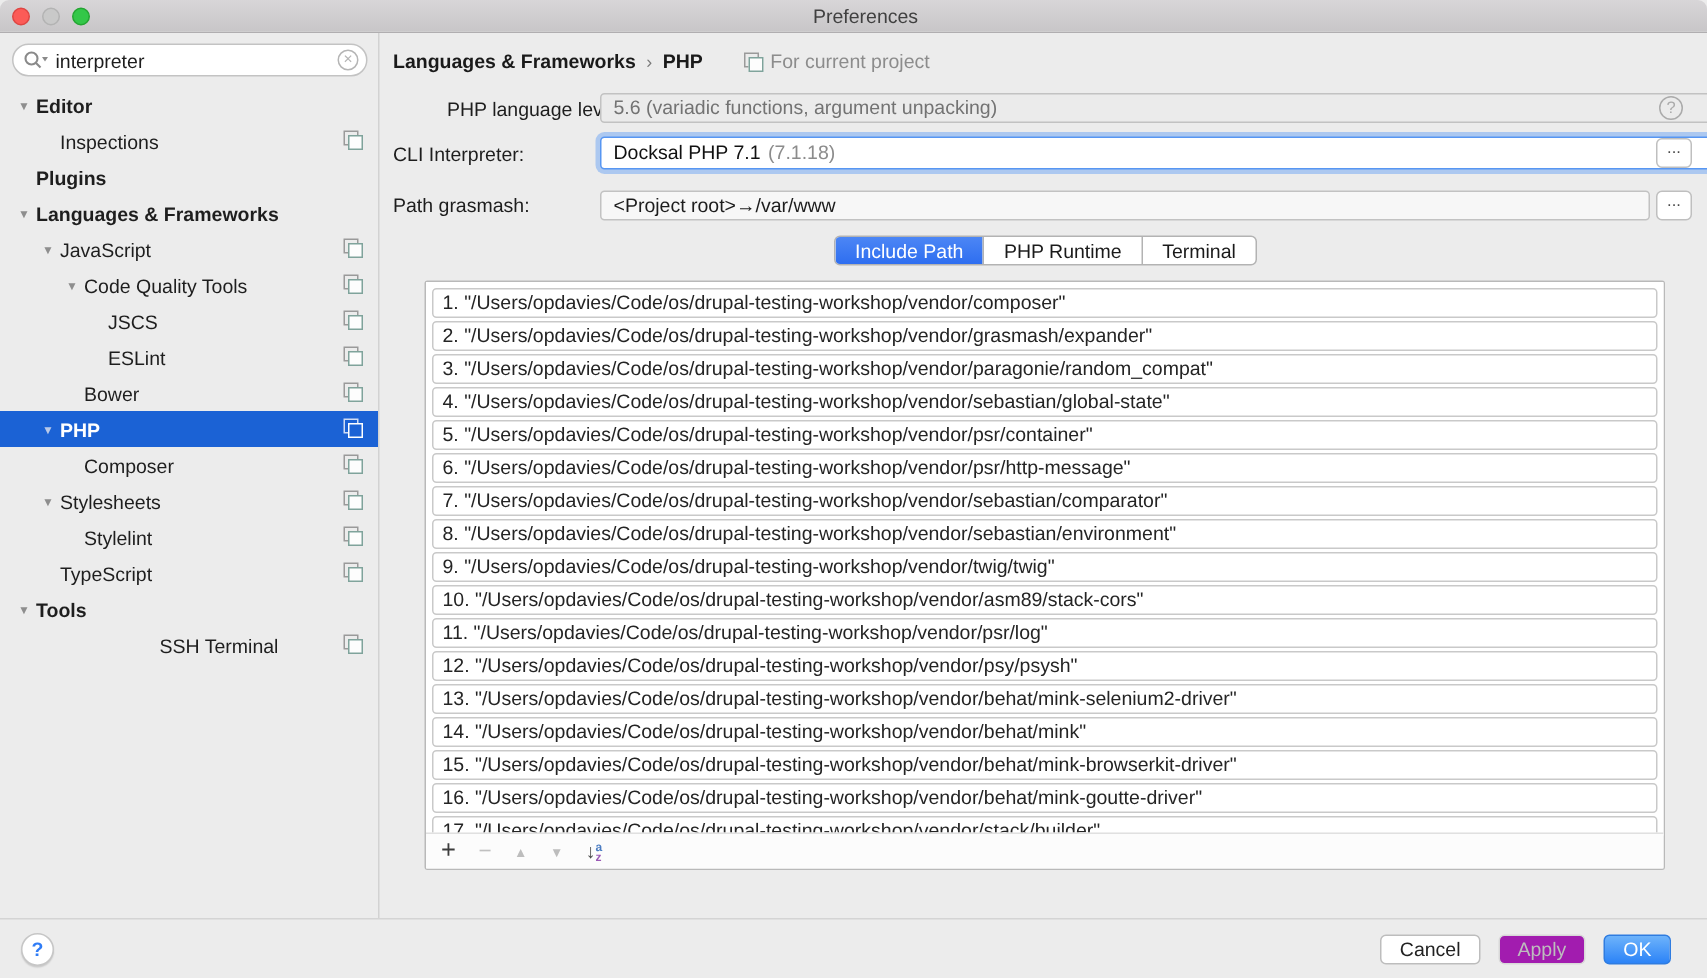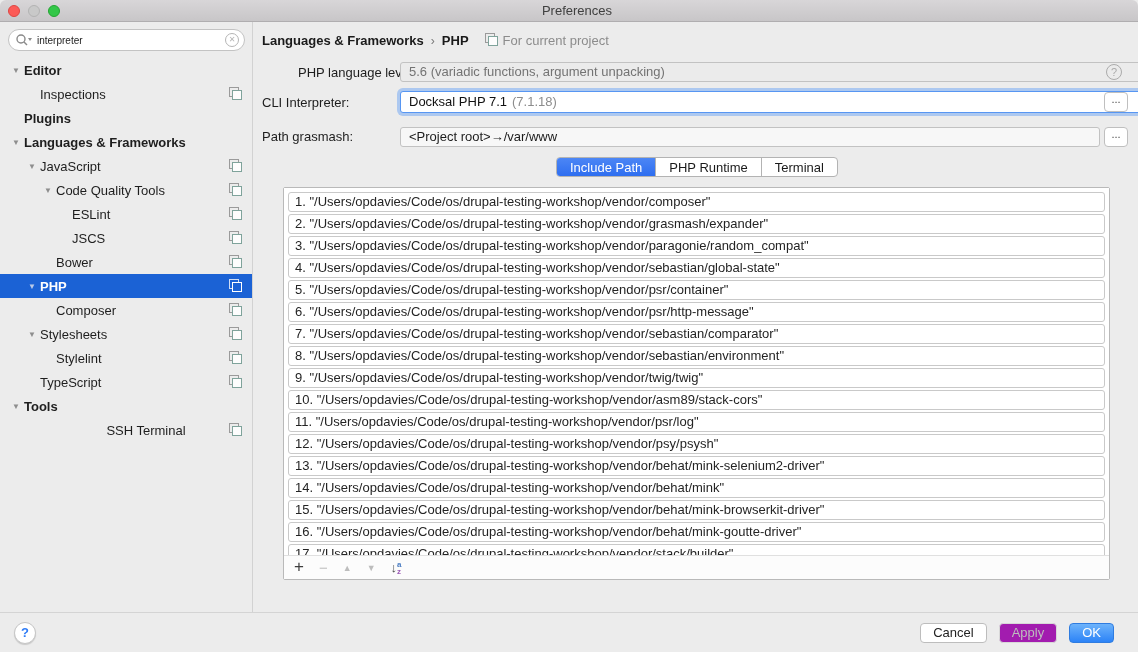--- a/index.html
+++ b/index.html
@@ -15,21 +15,21 @@
   .tl.close { background:var(--traffic-close); border:1px solid #de4643; }
   .tl.min   { background:var(--traffic-minimize); border:1px solid #b3b3b3; }
   .tl.zoom  { background:var(--traffic-zoom); border:1px solid #24a532; }
   .title { width:100%; text-align:center; font-size:13px; color:#404040; }
 
   
   .sidebar { position:absolute; top:22px; left:0; width:253px; bottom:40px;
     background:#ececec; border-right:1px solid #d2d2d2; }
   .searchwrap { position:absolute; top:7px; left:8px; width:237px; height:22px; }
   .search { width:100%; height:22px; border:1px solid #c3c3c3; border-radius:11px;
-    background:#fff; padding:0 24px 0 28px; font-size:10px; color:#1d1d1d; outline:none;
+    background:#fff; padding:0 24px 0 28px; font-size:13px; color:#1d1d1d; outline:none;
     font-family:"Liberation Sans", sans-serif; }
   .mag { position:absolute; left:7px; top:4px; width:18px; height:14px; }
   .clear { position:absolute; right:6px; top:4px; width:14px; height:14px; border:1px solid #b5b5b5;
     border-radius:50%; color:#b5b5b5; font-size:8px; line-height:12px; text-align:center; cursor:default; }
   .tree { position:absolute; top:36px; left:0; right:0; }
   .tree-row { height:24px; display:flex; align-items:center; position:relative;
     font-size:13px; color:#1e1e1e; cursor:default; }
   .tree-row.bold .lbl { font-weight:bold; }
   .tree-row.selected { background:var(--selection-blue); }
   .tree-row.selected .lbl { color:#fff; font-weight:bold; }
@@ -42,21 +42,21 @@
     border:1px solid #7fa39b; background:#fdfdfd; }
   .row-ovl { position:absolute; right:10px; top:5px; }
   .tree-row.selected .ovl::before { border-color:#cfdcf4; }
   .tree-row.selected .ovl::after { border-color:#fff; background:var(--selection-blue); }
 
   
   .content { position:absolute; top:22px; left:254px; right:0; bottom:40px; background:#ececec; }
   .breadcrumb { position:absolute; left:8px; top:11px; display:flex; align-items:center; font-size:13px; }
   .crumb { font-weight:bold; color:#1a1a1a; }
   .crumb-sep { color:#7a7a7a; padding:0 7px; font-size:12px; }
-  .scope { display:flex; align-items:flex-start; gap:5px; margin-left:16px; color:#8c8c8c; font-weight:normal; }
+  .scope { display:flex; align-items:flex-end; gap:5px; margin-left:27px; color:#8c8c8c; font-weight:normal; }
 
   
   .flabel { position:absolute; left:8px; font-size:13px; color:#1d1d1d; }
   .combo { position:absolute; left:146px; width:756px; border-radius:3px; font-size:13px; padding:0 24px 0 8px; }
   .combo.disabled { top:40px; height:20px; line-height:18px; background:#ebebeb;
     border:1px solid #c2c2c2; color:#737373; }
   .stepper { position:absolute; right:0; top:-1px; bottom:-1px; width:17px; border:1px solid #c2c2c2;
     border-radius:0 3px 3px 0; background:#f7f7f7; display:flex; flex-direction:column;
     align-items:center; justify-content:center; gap:2px; }
   .chu { width:0; height:0; border-left:3px solid transparent; border-right:3px solid transparent; border-bottom:4px solid #8a8a8a; }
@@ -163,26 +163,26 @@
         <span class="lbl">JavaScript</span>
         <span class="ovl row-ovl"></span>
       </div>
       <div class="tree-row" style="padding-left: 40px;">
         <span class="arrow">▼</span>
         <span class="lbl">Code Quality Tools</span>
         <span class="ovl row-ovl"></span>
       </div>
       <div class="tree-row" style="padding-left: 56px;">
         <span class="arrow"></span>
+        <span class="lbl">JSCS</span>
+        <span class="ovl row-ovl"></span>
+      </div>
+      <div class="tree-row" style="padding-left: 56px;">
+        <span class="arrow"></span>
         <span class="lbl">ESLint</span>
-        <span class="ovl row-ovl"></span>
-      </div>
-      <div class="tree-row" style="padding-left: 56px;">
-        <span class="arrow"></span>
-        <span class="lbl">JSCS</span>
         <span class="ovl row-ovl"></span>
       </div>
       <div class="tree-row" style="padding-left: 40px;">
         <span class="arrow"></span>
         <span class="lbl">Bower</span>
         <span class="ovl row-ovl"></span>
       </div>
       <div class="tree-row selected" style="padding-left: 24px;">
         <span class="arrow">▼</span>
         <span class="lbl">PHP</span>

